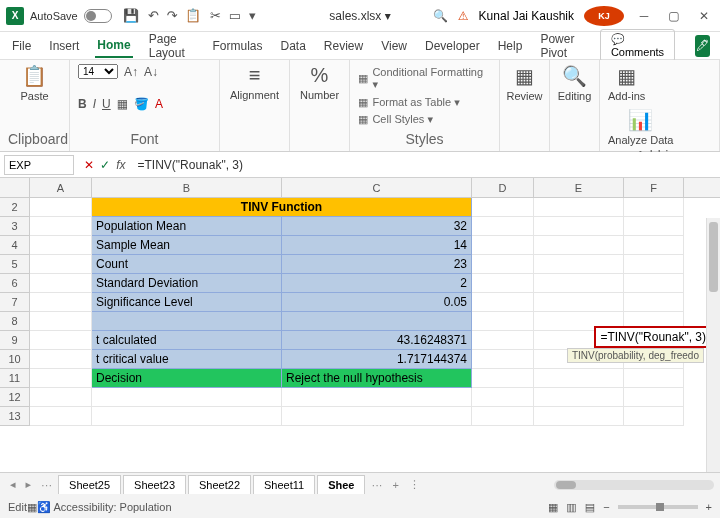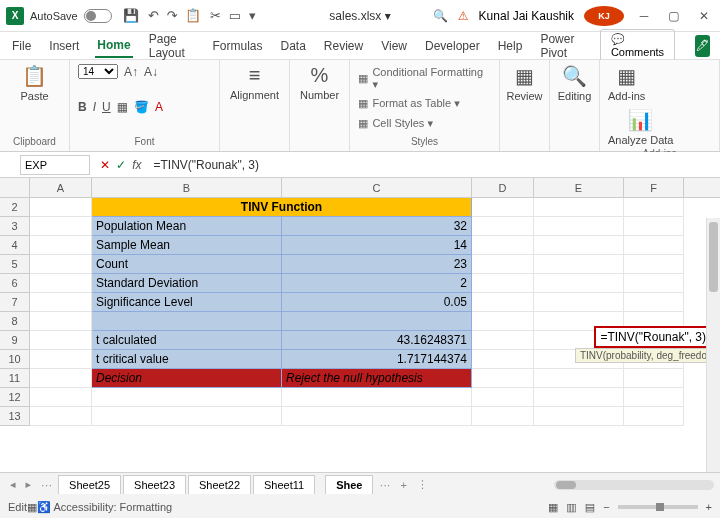--- a/index.html
+++ b/index.html
@@ -16,52 +16,52 @@
 .titlebar .warn { color: #d83b01; font-size: 12px; }
 .titlebar .avatar { width: 40px; height: 20px; background: #d83b01; color: #fff; border-radius: 50%; display: flex; align-items: center; justify-content: center; font-size: 9px; font-weight: bold; }
 .titlebar .winbtn { width: 20px; height: 20px; display: flex; align-items: center; justify-content: center; color: #555; font-size: 12px; }
 .tabs { height: 28px; background: #fff; display: flex; align-items: center; padding: 0 10px; gap: 14px; border-bottom: 1px solid #e0e0e0; font-size: 12px; }
 .tabs .tab { color: #444; cursor: pointer; padding: 4px 2px; }
 .tabs .tab.active { color: #107c41; border-bottom: 2px solid #107c41; font-weight: 600; }
 .tabs .comments { margin-left: auto; border: 1px solid #ccc; padding: 3px 10px; border-radius: 3px; font-size: 11px; }
 .tabs .share { width: 22px; height: 22px; background: #107c41; color: #fff; display: flex; align-items: center; justify-content: center; border-radius: 3px; margin-left: 6px; font-size: 11px; }
 .ribbon { height: 92px; background: #fafafa; display: flex; border-bottom: 1px solid #d0d0d0; font-size: 11px; }
 .ribbon .group { border-right: 1px solid #e0e0e0; padding: 4px 8px; display: flex; flex-direction: column; justify-content: space-between; }
-.ribbon .group .lbl { text-align: center; color: #666; font-size: 10px; padding-top: 2px; }
+.ribbon .group .lbl { text-align: center; color: #666; font-size: 14px; padding-top: 2px; }
 .ribbon .btns { display: flex; gap: 6px; align-items: center; flex-wrap: wrap; }
 .ribbon .big { display: flex; flex-direction: column; align-items: center; gap: 2px; color: #444; }
 .ribbon .big .ico { font-size: 20px; color: #555; }
 .ribbon .small { color: #555; font-size: 12px; }
 .ribbon .stylerow { color: #666; font-size: 11px; padding: 2px 0; display: flex; align-items: center; gap: 4px; }
-.formulabar { height: 26px; background: #fff; display: flex; align-items: center; border-bottom: 1px solid #d0d0d0; padding-left: 16px; }
+.formulabar { height: 26px; background: #fff; display: flex; align-items: center; border-bottom: 1px solid #d0d0d0; }
 .formulabar .namebox { width: 70px; border: 1px solid #ccc; height: 20px; margin: 0 4px; padding: 0 4px; font-size: 11px; display: flex; align-items: center; }
 .formulabar .fbtns { display: flex; gap: 6px; padding: 0 6px; color: #555; font-size: 12px; }
 .formulabar .fx { font-style: italic; }
 .formulabar .formula { flex: 1; padding: 0 6px; font-size: 12px; color: #333; }
 .grid-area { flex: 1; background: #fff; position: relative; display: flex; flex-direction: column; overflow: hidden; }
 .colheads { display: flex; height: 20px; background: #f3f3f3; border-bottom: 1px solid #ccc; }
 .colheads .corner { width: 30px; border-right: 1px solid #ccc; }
 .colheads .ch { border-right: 1px solid #ccc; text-align: center; font-size: 11px; color: #555; display: flex; align-items: center; justify-content: center; }
 .gridbody { flex: 1; position: relative; overflow: hidden; }
 .row { display: flex; height: 19px; }
 .row .rh { width: 30px; background: #f3f3f3; border-right: 1px solid #ccc; border-bottom: 1px solid #ccc; text-align: center; font-size: 11px; color: #555; display: flex; align-items: center; justify-content: center; }
 .row .cell { border-right: 1px solid #e5e5e5; border-bottom: 1px solid #e5e5e5; padding: 0 4px; font-size: 12px; display: flex; align-items: center; overflow: hidden; white-space: nowrap; }
 .wA { width: 62px; } .wB { width: 190px; } .wC { width: 190px; } .wD { width: 62px; } .wE { width: 90px; } .wF { width: 60px; }
 .hdr-merge { background: #ffc000; font-weight: bold; justify-content: center; border-color: #8faadc !important; }
 .blue { background: #b8cce4; border-color: #8faadc !important; }
-.orange { background: #b91c1c; border-color: #8faadc !important; font-style: italic; }
+.orange { background: #22c55e; border-color: #8faadc !important; }
 .num { justify-content: flex-end; }
 .tooltip-box { position: absolute; right: 8px; top: 128px; border: 2px solid #c00000; background: #fff; padding: 2px 4px; font-size: 12px; }
-.tooltip-hint { position: absolute; right: 8px; top: 150px; background: #f5f5dc; border: 1px solid #ccc; padding: 1px 4px; font-size: 10px; color: #555; }
+.tooltip-hint { position: absolute; right: 16px; top: 150px; background: #f5f5dc; border: 1px solid #ccc; padding: 1px 4px; font-size: 10px; color: #555; }
 .vscroll { position: absolute; right: 0; top: 20px; bottom: 0; width: 14px; background: #f0f0f0; border-left: 1px solid #ddd; }
 .vscroll .thumb { position: absolute; left: 2px; right: 2px; top: 4px; height: 70px; background: #c0c0c0; border-radius: 3px; }
 .sheettabs { height: 24px; background: #f3f3f3; display: flex; align-items: center; border-top: 1px solid #d0d0d0; font-size: 11px; gap: 2px; padding: 0 6px; }
 .sheettabs .nav { color: #888; padding: 0 4px; }
 .sheettabs .stab { padding: 3px 10px; background: #fff; border: 1px solid #ccc; border-bottom: none; }
-.sheettabs .stab.active { font-weight: 600; margin-left: 8px; }
+.sheettabs .stab.active { font-weight: 600; }
 .sheettabs .hscroll { margin-left: auto; width: 160px; height: 10px; background: #e0e0e0; border-radius: 5px; position: relative; }
 .sheettabs .hscroll .th { position: absolute; left: 2px; width: 20px; top: 1px; bottom: 1px; background: #b0b0b0; border-radius: 4px; }
 .statusbar { height: 22px; background: #f3f3f3; display: flex; align-items: center; padding: 0 8px; font-size: 11px; color: #555; gap: 0; }
 .statusbar .right { margin-left: auto; display: flex; gap: 8px; align-items: center; }
 .statusbar .zoom { width: 80px; height: 4px; background: #ccc; position: relative; }
 .statusbar .zoom::after { content: ""; width: 8px; height: 8px; background: #888; position: absolute; left: 38px; top: -2px; }
 </style>
 </head>
 <body>
 
@@ -338,21 +338,21 @@
   <span class="nav">+</span>
   <span class="nav">⋮</span>
   <div class="hscroll">
       <div class="th"></div>
     </div>
 </div>
 
 <div class="statusbar">
   <span>Edit</span>
   <span>▦</span>
-  <span>♿ <span>Accessibility: Formatting</span></span>
+  <span>♿ <span>Accessibility: Population</span></span>
   <div class="right">
     <span>▦</span>
     <span>▥</span>
     <span>▤</span>
     <span>−</span>
     <div class="zoom"></div>
     <span>+</span>
   </div>
 </div>
 

